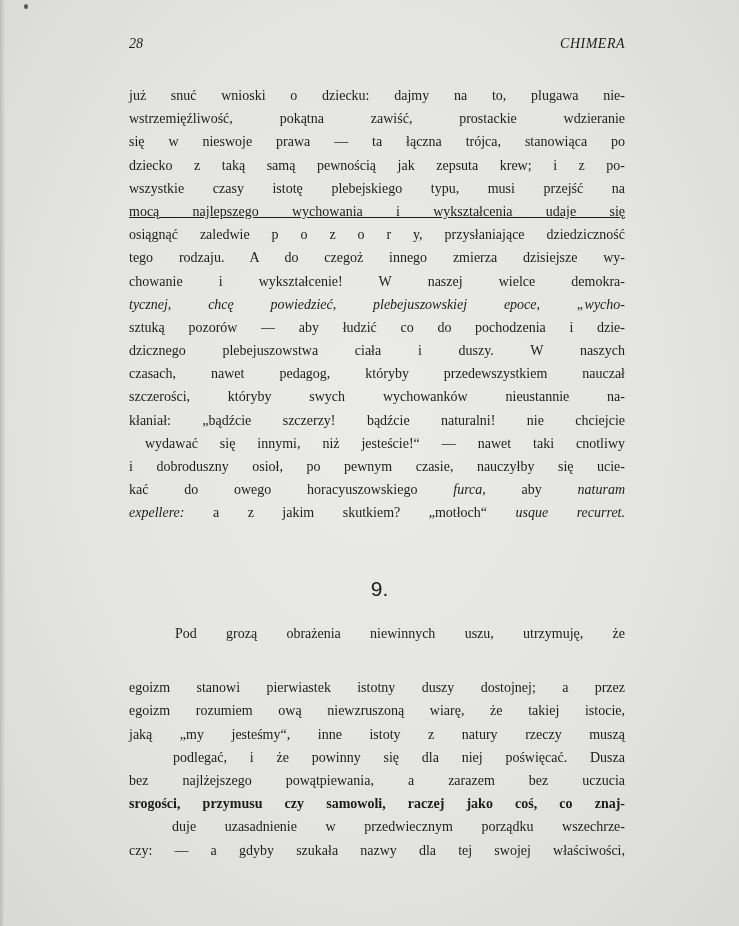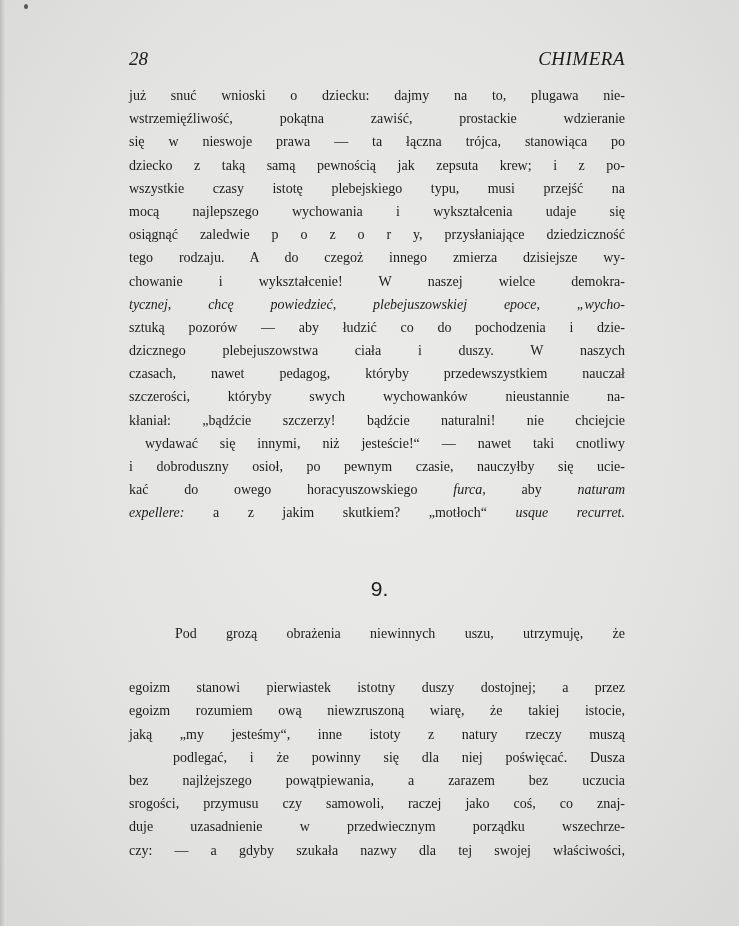--- a/index.html
+++ b/index.html
@@ -11,22 +11,22 @@
     }
     .page {
       position: relative; width: 739px; height: 926px;
       background: radial-gradient(ellipse at 50% 45%, #ebebea 0%, #e3e3e1 60%, #d8d8d6 100%);
     }
     .left-edge {
       position: absolute; left: 0; top: 0; width: 6px; height: 926px;
       background: linear-gradient(to right, #bdbdbb, #e0e0de);
     }
     .header {
-      position: absolute; top: 48px; left: 129px; width: 496px; height: 28px;
-      font-family: "Liberation Serif", serif; font-style: italic; font-size: 19px;
+      position: absolute; top: 36px; left: 129px; width: 496px; height: 28px;
+      font-family: "Liberation Serif", serif; font-style: italic; font-size: 14px;
     }
     .header .pnum { position: absolute; left: 0; top: 0; }
     .header .title { position: absolute; right: 0; top: 0; letter-spacing: 0.5px; }
     .text {
       position: absolute; left: 129px; width: 496px;
       font-family: "Liberation Serif", serif; font-size: 14px;
       line-height: 23.2px; text-align: justify;
     }
     .text .line { display: block; white-space: nowrap; text-align: justify; text-align-last: justify; height: 23.2px; }
     .block1 { top: 84px; }
@@ -48,21 +48,21 @@
     <span class="pnum">28</span>
     <span class="title">CHIMERA</span>
   </div>
 
   <div class="text block1">
     <span class="line" style="white-space: nowrap;">już snuć wnioski o dziecku: dajmy na to, plugawa nie-</span>
     <span class="line" style="white-space: nowrap;">wstrzemięźliwość, pokątna zawiść, prostackie wdzieranie</span>
     <span class="line" style="white-space: nowrap;">się w nieswoje prawa — ta łączna trójca, stanowiąca po</span>
     <span class="line" style="white-space: nowrap;">dziecko z taką samą pewnością jak zepsuta krew; i z po-</span>
     <span class="line" style="white-space: nowrap;">wszystkie czasy istotę plebejskiego typu, musi przejść na</span>
-    <span class="line" style="white-space: nowrap;">mocą najlepszego wychowania i wykształcenia udaje się</span>
+    <span class="line" style="white-space: nowrap; text-decoration: underline;">mocą najlepszego wychowania i wykształcenia udaje się</span>
     <span class="line" style="white-space: nowrap;">osiągnąć zaledwie p o z o r y, przysłaniające dziedziczność</span>
     <span class="line" style="white-space: nowrap;">tego rodzaju. A do czegoż innego zmierza dzisiejsze wy-</span>
     <span class="line" style="white-space: nowrap;">chowanie i wykształcenie! W naszej wielce demokra-</span>
     <span class="line" style="white-space: nowrap; font-style: italic;">tycznej, chcę powiedzieć, plebejuszowskiej epoce, „wycho-</span>
     <span class="line" style="white-space: nowrap;">sztuką pozorów — aby łudzić co do pochodzenia i dzie-</span>
     <span class="line" style="white-space: nowrap;">dzicznego plebejuszowstwa ciała i duszy. W naszych</span>
     <span class="line" style="white-space: nowrap;">czasach, nawet pedagog, któryby przedewszystkiem nauczał</span>
     <span class="line" style="white-space: nowrap;">szczerości, któryby swych wychowanków nieustannie na-</span>
     <span class="line" style="white-space: nowrap;">kłaniał: „bądźcie szczerzy! bądźcie naturalni! nie chciejcie</span>
     <span class="line" style="white-space: nowrap; margin-left: 16px;">wydawać się innymi, niż jesteście!“ — nawet taki cnotliwy</span>
@@ -73,17 +73,17 @@
 
   <div class="section-num">9.</div>
 
   <div class="text block2">
     <span class="line" style="padding-left: 46px; box-sizing: border-box; white-space: nowrap;">Pod grozą obrażenia niewinnych uszu, utrzymuję, że</span>
     <span class="line" style="white-space: nowrap; margin-top: 31px;">egoizm stanowi pierwiastek istotny duszy dostojnej; a przez</span>
     <span class="line" style="white-space: nowrap;">egoizm rozumiem ową niewzruszoną wiarę, że takiej istocie,</span>
     <span class="line" style="white-space: nowrap;">jaką „my jesteśmy“, inne istoty z natury rzeczy muszą</span>
     <span class="line" style="white-space: nowrap; margin-left: 44px;">podlegać, i że powinny się dla niej poświęcać. Dusza</span>
     <span class="line" style="white-space: nowrap;">bez najlżejszego powątpiewania, a zarazem bez uczucia</span>
-    <span class="line" style="white-space: nowrap;">srogości, przymusu czy samowoli, raczej jako coś, co znaj-</span>
-    <span class="line" style="white-space: nowrap;">duje uzasadnienie w przedwiecznym porządku wszechrze-</span>
+    <span class="line" style="white-space: nowrap; font-weight: bold;">srogości, przymusu czy samowoli, raczej jako coś, co znaj-</span>
+    <span class="line" style="white-space: nowrap; margin-left: 43px;">duje uzasadnienie w przedwiecznym porządku wszechrze-</span>
     <span class="line" style="white-space: nowrap;">czy: — a gdyby szukała nazwy dla tej swojej właściwości,</span>
   </div>
 </div>
 
 </body></html>

